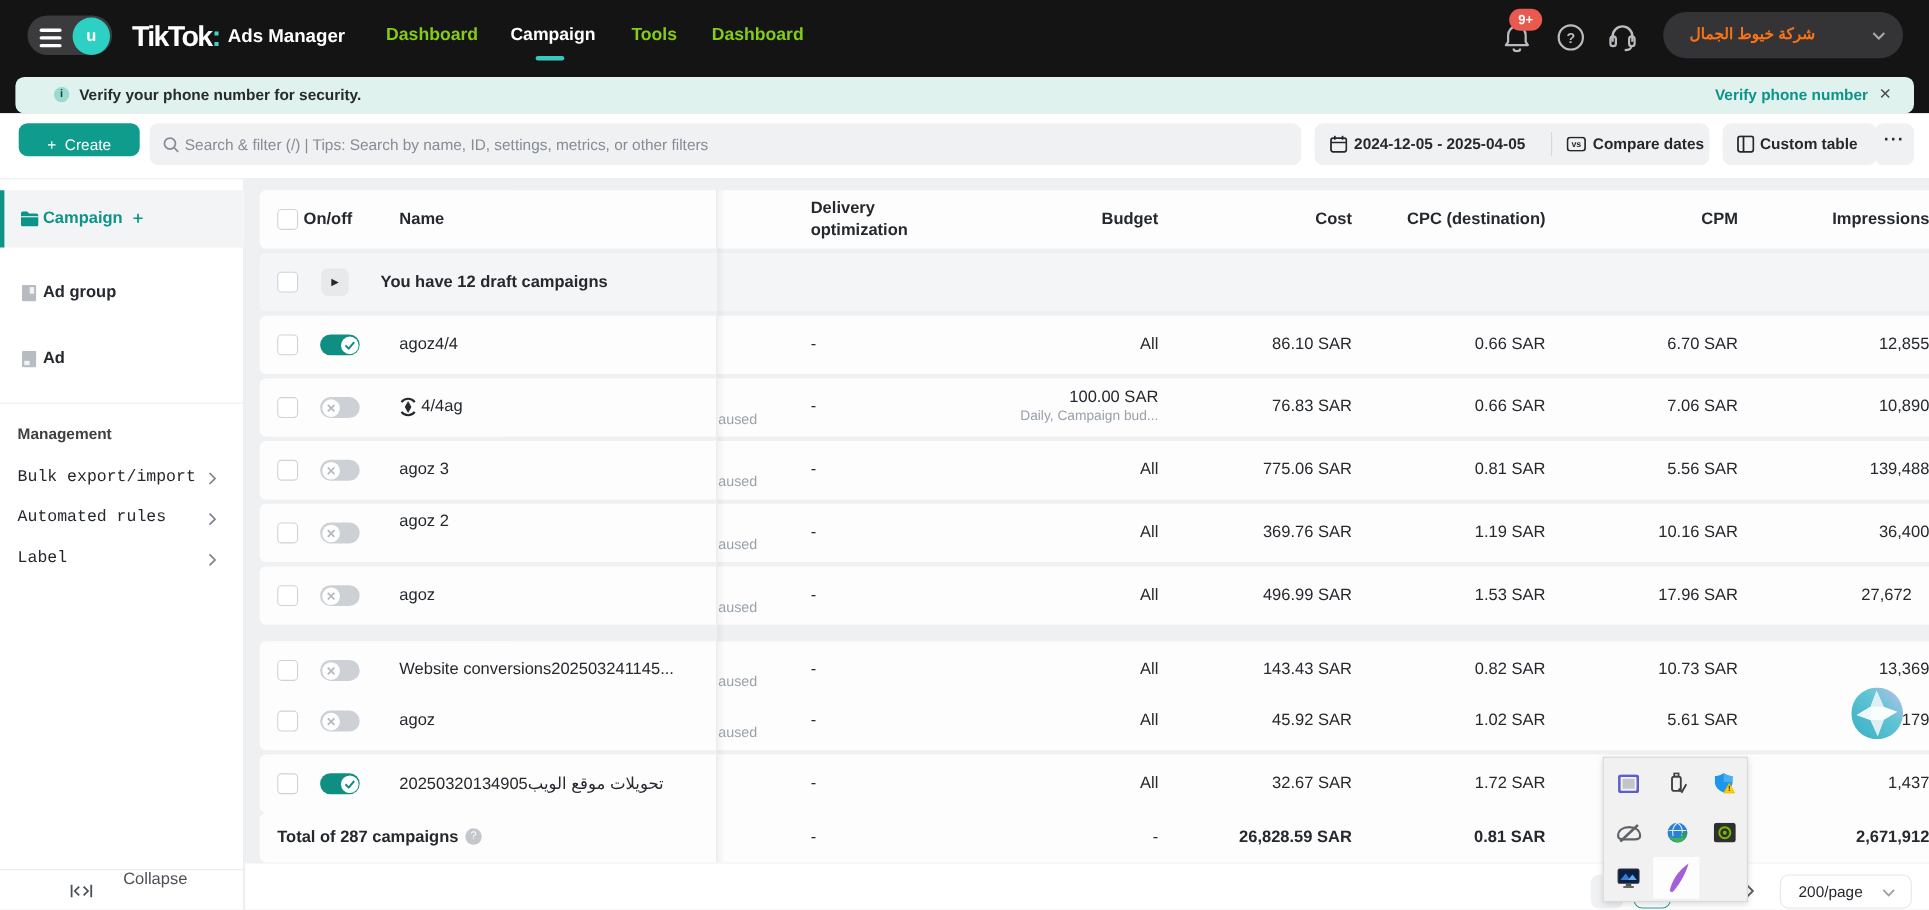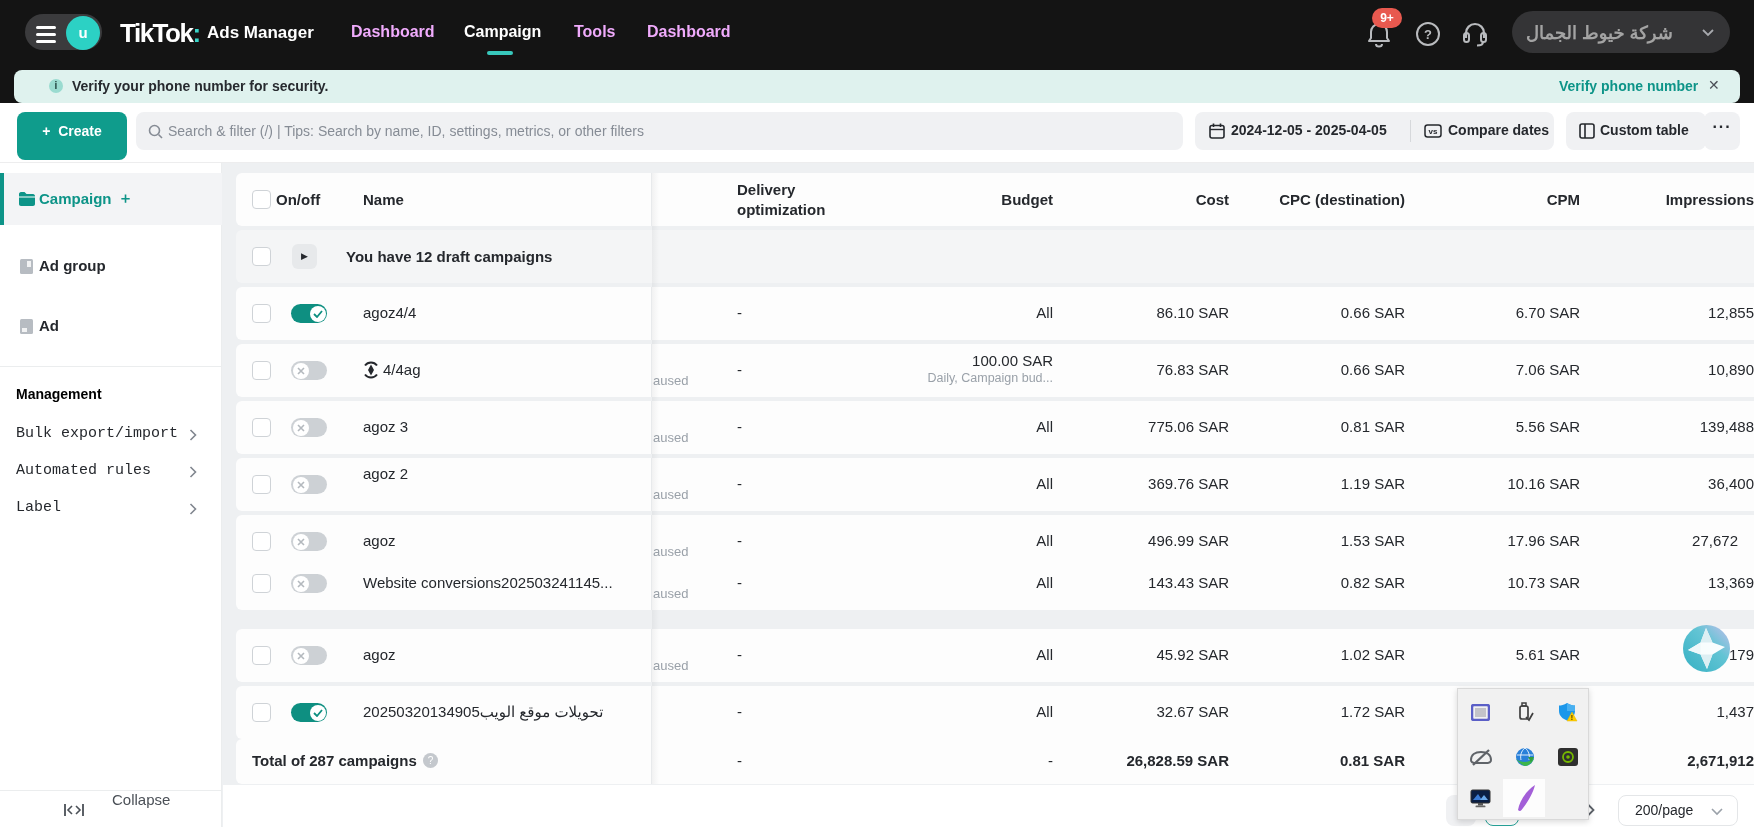--- a/index.html
+++ b/index.html
@@ -6,56 +6,56 @@
 html,body { width:1754px; height:827px; overflow:hidden; }
 body { font-family:"Liberation Sans", sans-serif; position:relative; background:#eef0f2; }
 
 
 #hdr { position:absolute; left:0; top:0; width:1754px; height:70px; background:#141414; }
 #pill { position:absolute; left:25px; top:14px; width:77px; height:36px; border-radius:18px; background:#3b3b3d; }
 .hline { position:absolute; left:36px; width:20px; height:2.5px; background:#fff; border-radius:2px; }
 #avatar { position:absolute; left:66px; top:16px; width:34px; height:34px; border-radius:50%; background:#2cd1c4; color:#fff; font-size:15px; font-weight:bold; text-align:center; line-height:34px; }
 #logo { position:absolute; left:120px; top:18px; color:#fff; font-size:26px; font-weight:bold; letter-spacing:-1.5px; }
 #logosub { position:absolute; left:207px; top:23px; color:#fff; font-size:17px; font-weight:bold; }
-.nav { position:absolute; top:23px; font-size:16px; font-weight:bold; color:#f0abfc; }
+.nav { position:absolute; top:23px; font-size:16px; font-weight:bold; color:#84cc16; }
 #nav-camp { color:#fff; }
 #nav-underline { position:absolute; left:487px; top:51px; width:26px; height:3.5px; border-radius:2px; background:#38c8bc; }
 .hicon { position:absolute; top:20px; }
 #badge { position:absolute; left:1372px; top:8px; min-width:30px; height:20px; background:#e8594f; border-radius:10px; color:#fff; font-size:12px; font-weight:bold; text-align:center; line-height:20px; padding:0 5px; }
 #acct { position:absolute; left:1512px; top:11px; width:218px; height:42px; border-radius:21px; background:#343436; }
-#acct .ar { position:absolute; left:14px; top:11px; color:#a3a3a3; font-size:18px; font-weight:bold; direction:rtl; white-space:nowrap; }
+#acct .ar { position:absolute; left:24px; top:11px; color:#f97316; font-size:14px; font-weight:bold; direction:rtl; white-space:nowrap; }
 #acct .chev { position:absolute; right:14px; top:14px; color:#a7a9ad; }
 
 
 #bannerstrip { position:absolute; left:0; top:70px; width:1754px; height:33px; background:#141414; }
 #banner { position:absolute; left:14px; top:0; width:1726px; height:33px; background:#dff2ee; border-radius:8px; }
 #banner .txt { position:absolute; left:58px; top:8px; font-size:14px; font-weight:bold; color:#272a2f; }
 #banner .link { position:absolute; left:1545px; top:8px; font-size:14px; font-weight:bold; color:#0d9488; }
 #banner .x { position:absolute; left:1694px; top:7px; font-size:14px; color:#4b5057; }
 #binfo { position:absolute; left:35px; top:9px; width:14px; height:14px; border-radius:50%; background:#9adbd0; color:#1d3f3b; font-size:10px; font-weight:bold; text-align:center; line-height:14px; }
 
 
 #toolbar { position:absolute; left:0; top:103px; width:1754px; height:60px; background:#fff; border-bottom:1px solid #ededee; }
-#btn-create { position:absolute; left:17px; top:9px; width:110px; height:48px; background:#0f9c8c; border-radius:8px; color:#fff; font-size:14px; font-weight:bold; text-align:center; line-height:38px; }
+#btn-create { position:absolute; left:17px; top:9px; width:110px; height:30px; background:#0f9c8c; border-radius:8px; color:#fff; font-size:14px; font-weight:normal; text-align:center; line-height:38px; }
 #searchbar { position:absolute; left:136px; top:9px; width:1047px; height:38px; background:#f0f1f3; border-radius:8px; color:#868c95; font-size:14px; line-height:38px; }
 #searchbar span { margin-left:32px; }
 #dategrp { position:absolute; left:1195px; top:9px; width:359px; height:38px; background:#f0f1f3; border-radius:8px; color:#25282d; font-size:14px; font-weight:bold; }
 #dategrp .sep { position:absolute; left:215px; top:8px; width:1px; height:22px; background:#d6d8db; }
 #btn-custom { position:absolute; left:1566px; top:9px; width:140px; height:38px; background:#f0f1f3; border-radius:8px; color:#25282d; font-size:14px; font-weight:bold; }
 #btn-more { position:absolute; left:1704px; top:9px; width:36px; height:38px; background:#f0f1f3; border-radius:8px; color:#25282d; font-size:14px; font-weight:bold; text-align:center; line-height:34px; letter-spacing:1px; }
 
 
 #sidebar { position:absolute; left:0; top:163px; width:222px; height:664px; background:#fff; border-right:1px solid #ebedee; }
 .sb-item { position:absolute; left:0; width:222px; height:52px; font-size:15px; }
 #sb-campaign { top:10px; background:#f3f4f6; }
 #sb-campaign .bar { position:absolute; left:0; top:0; width:4px; height:52px; background:#0d9488; }
 .sb-label { position:absolute; left:39px; top:17px; font-weight:bold; color:#25282d; }
 #sb-campaign .sb-label { color:#0d9488; }
 .sb-plus { position:absolute; left:118px; top:16px; color:#0d9488; font-size:15px; font-weight:bold; }
-.mg-title { position:absolute; left:16px; top:223px; font-size:14px; font-weight:bold; color:#000000; }
+.mg-title { position:absolute; left:16px; top:223px; font-size:14px; font-weight:bold; color:#404040; }
 .mg-item { position:absolute; left:16px; font-size:15px; color:#25282d;font-family:Liberation Mono, monospace; }
 .mg-chev { position:absolute; left:189px; }
 #collapse { position:absolute; left:0; top:627px; width:222px; height:37px; border-top:1px solid #ebedee; color:#4b5057; font-size:15px; }
 
 
 #main { position:absolute; left:223px; top:163px; width:1531px; height:664px; background:#eef0f2; }
 .trow { position:absolute; left:13px; width:1518px; background:#fdfdfd; border-radius:6px 0 0 6px; }
 .cell-num { position:absolute; font-size:15px; color:#25282d; text-align:right; }
 .name { position:absolute; left:127px; font-size:15px; color:#25282d; }
 .cb { position:absolute; left:16px; width:19px; height:19px; border:1.5px solid #cfd3d7; border-radius:4px; background:#fff; }
@@ -312,21 +312,21 @@
     <div class="name" style="top:17px">agoz</div>
     <div class="stickyline" style="height:53px"></div>
     <div class="aused" style="top:29px">aused</div>
     <div class="dash" style="top:17px">-</div>
     <div class="cell-num" style="left:597px; top:17px; width:220px;">All</div>
     <div class="cell-num" style="left:773px; top:17px; width:220px;">496.99 SAR</div>
     <div class="cell-num" style="left:949px; top:17px; width:220px;">1.53 SAR</div>
     <div class="cell-num" style="left:1124px; top:17px; width:220px;">17.96 SAR</div>
     <div class="cell-num" style="left:1298px; top:17px; width:204px;">27,672</div>
   </div>
-    <div class="trow" style="top:394px; height:53px;">
+    <div class="trow" style="top:420px; height:53px;">
     <div class="cb" style="top:17px"></div>
     <div class="tog off" style="top:17px">
         <div class="knob">
           <svg width="8" height="8" viewBox="0 0 8 8" style="position:absolute;left:4px;top:4px">
             <path d="M1 1 L7 7 M7 1 L1 7" stroke="#b4b9be" stroke-width="1.6"></path>
           </svg>
         </div>
       </div>
     <div class="name" style="top:17px">Website conversions202503241145...</div>
     <div class="stickyline" style="height:53px"></div>

